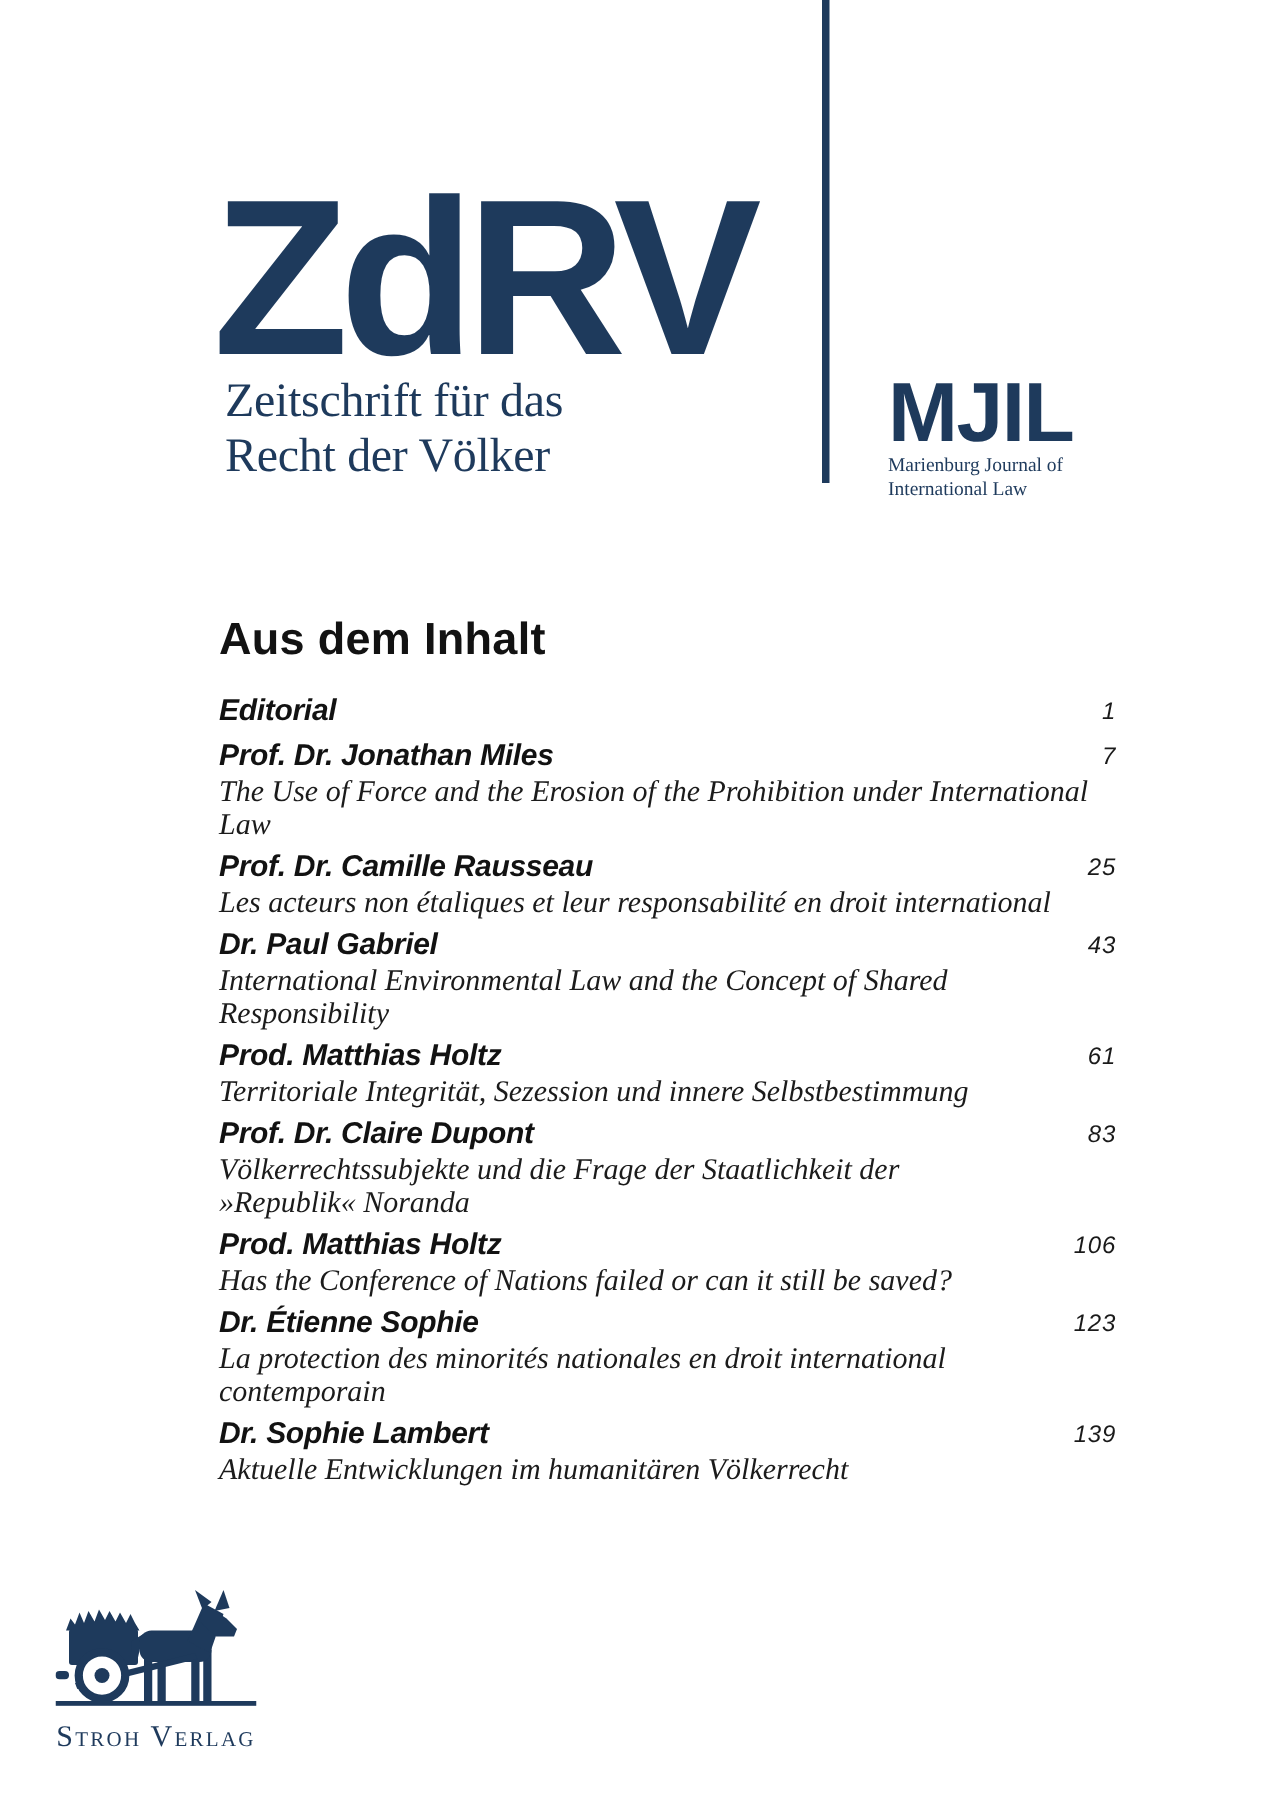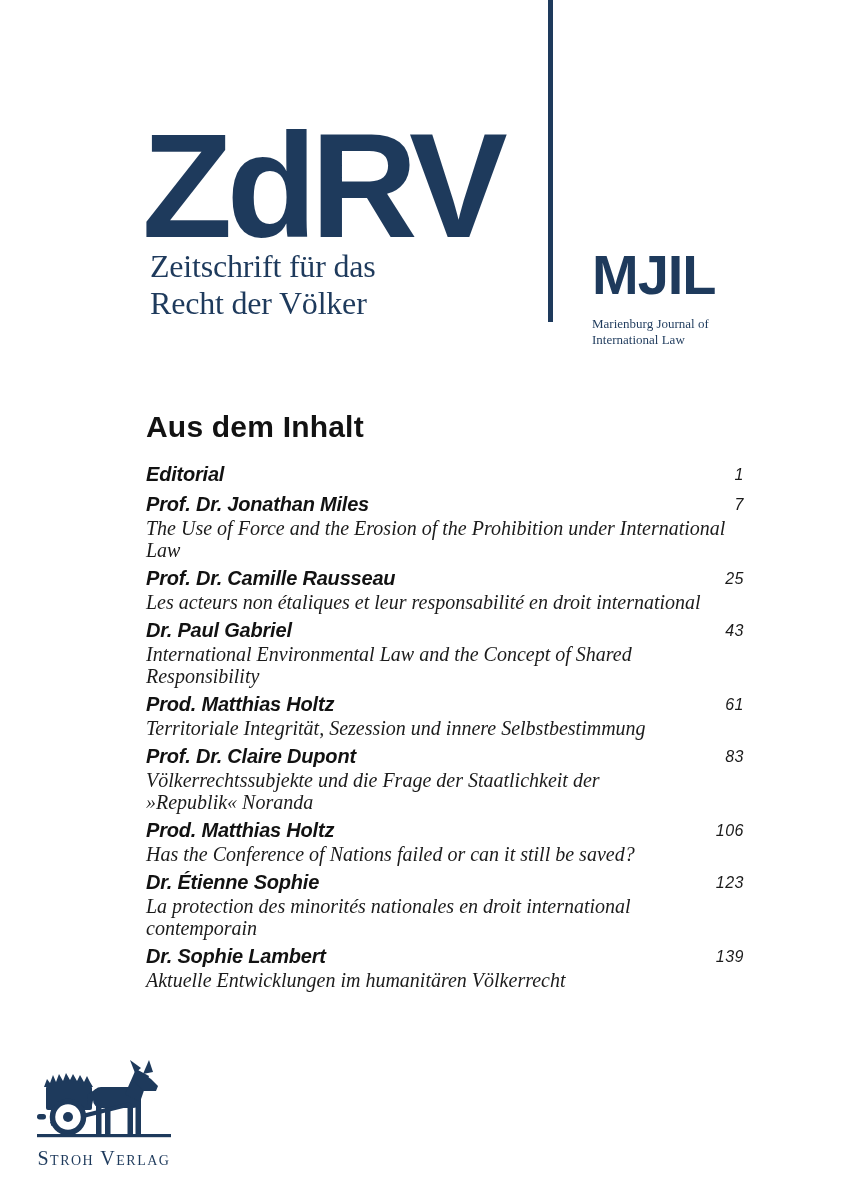--- a/index.html
+++ b/index.html
@@ -58,21 +58,21 @@
   .mjil-block{
     position:absolute;left:592px;top:248px;
     color:var(--navy);
   }
   .mjil-logo{
     font-weight:700;
     font-size:56px;line-height:54px;
     letter-spacing:-1px;
   }
   .mjil-tagline{
-    margin-top:14px;
+    margin-top:0;
     font-family:"Liberation Serif",serif;
     font-size:13px;line-height:15.5px;
     white-space:pre-line;
   }
 
   
   .contents{
     position:absolute;left:146px;top:410px;
     width:598px;
   }

